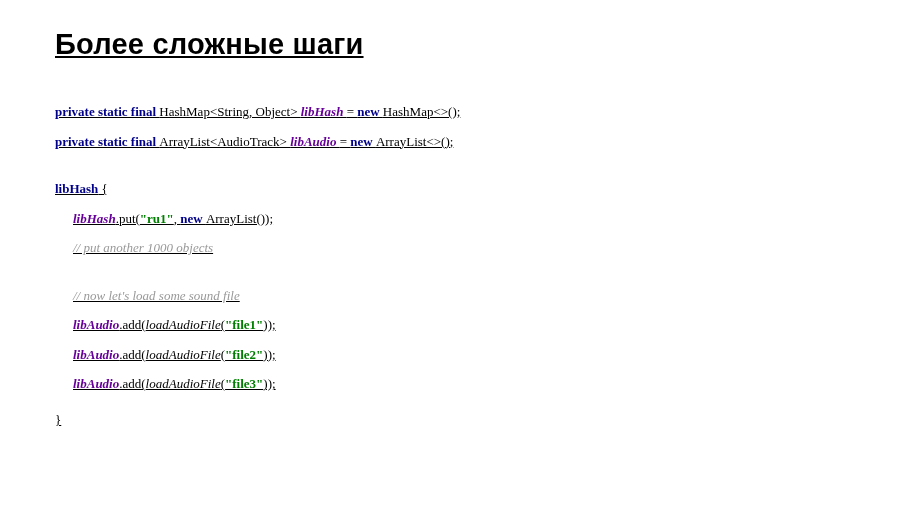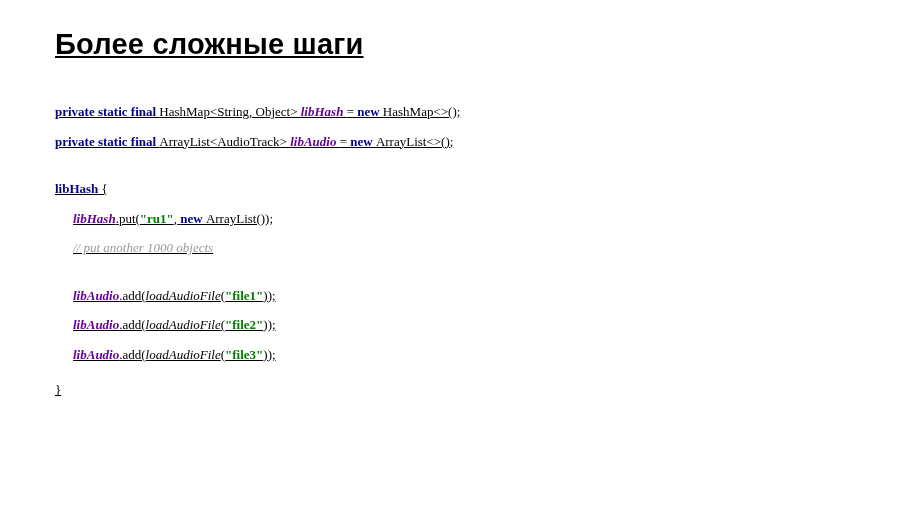--- a/index.html
+++ b/index.html
@@ -84,20 +84,23 @@
     <div class="code-line indent">
       <span class="field">libHash</span><span>.put(</span><span class="str">"ru1"</span><span>, </span><span class="kw">new </span><span>ArrayList());</span>
     </div>
 
     <div class="code-line indent">
       <span class="comment">// put another 1000 objects</span>
     </div>
 
     <div class="gap"></div>
 
+    <div class="code-line indent">
+      <span class="comment">// now let's load some sound file</span>
+    </div>
 
     <div class="code-line indent">
       <span class="field">libAudio</span><span>.add(</span><span style="font-style:italic">loadAudioFile</span><span>(</span><span class="str">"file1"</span><span>));</span>
     </div>
 
     <div class="code-line indent">
       <span class="field">libAudio</span><span>.add(</span><span style="font-style:italic">loadAudioFile</span><span>(</span><span class="str">"file2"</span><span>));</span>
     </div>
 
     <div class="code-line indent">

